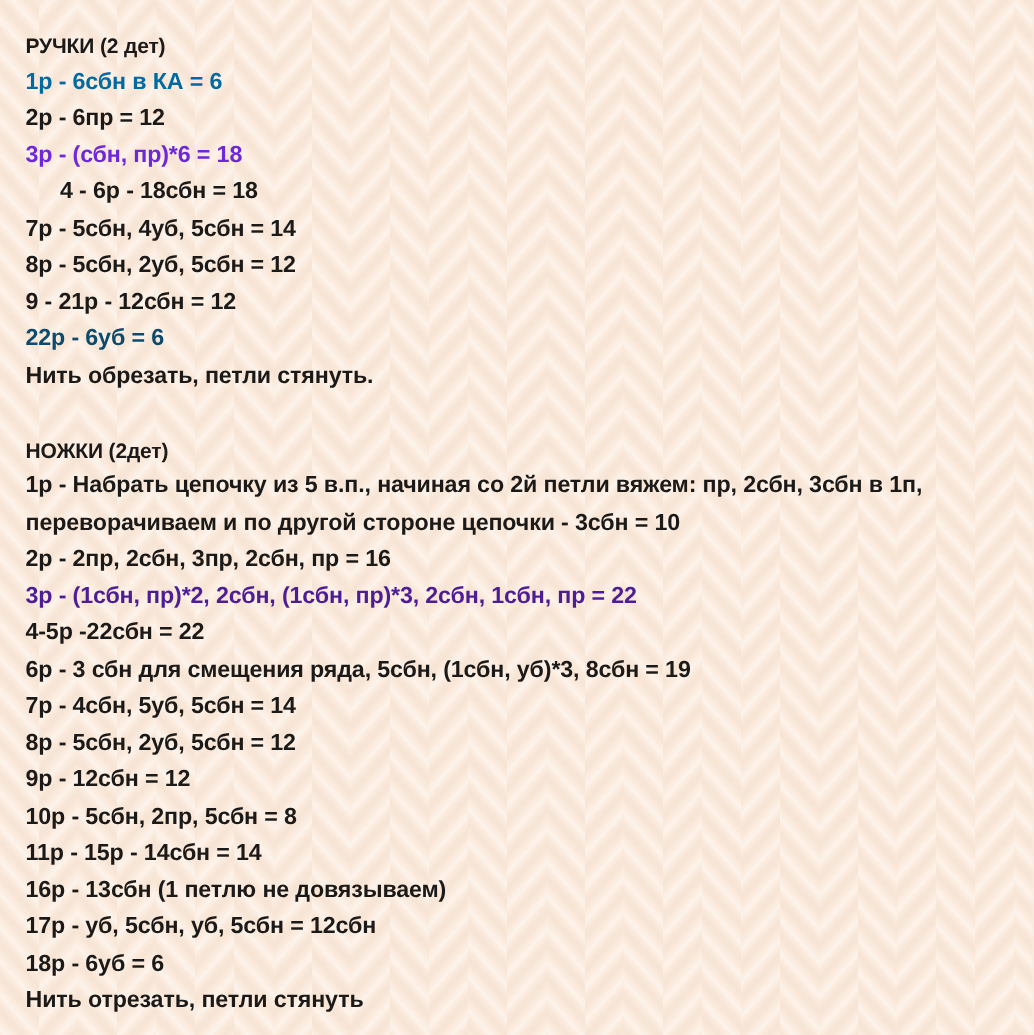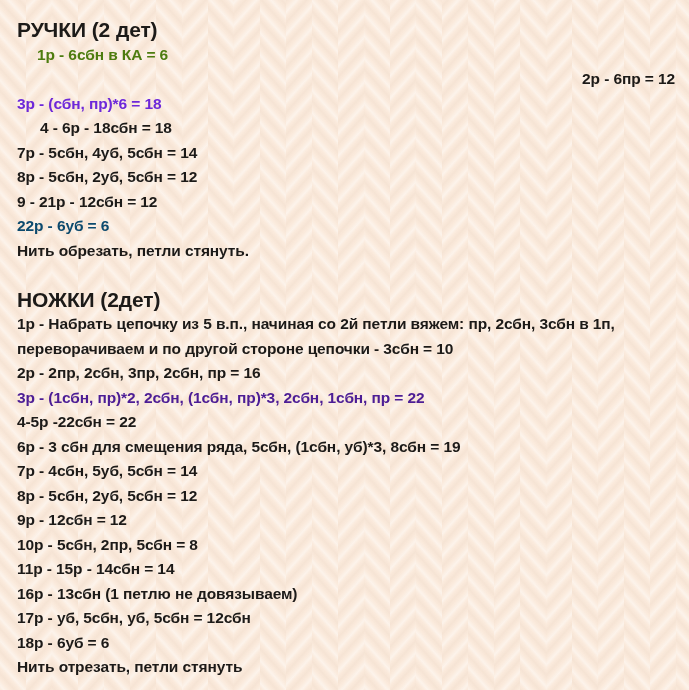--- a/index.html
+++ b/index.html
@@ -84,36 +84,36 @@
   .line {
     font-size: 15.5px;
     font-weight: bold;
     line-height: 24.5px;
     color: #1c1a18;
     white-space: pre-wrap;
     letter-spacing: -0.1px;
   }
 
   .heading {
-    font-size: 21px;
+    font-size: 14px;
     font-weight: bold;
     line-height: 24.5px;
     color: #1c1a18;
     letter-spacing: -0.1px;
   }
 </style>
 </head>
 <body style="background-color: rgb(251, 235, 221);">
 
 <div id="sheet" style="background-color: rgb(251, 235, 221);">
   <div id="content">
       <div class="section">
         <div class="heading" style="color: rgb(28, 26, 24);">РУЧКИ (2 дет)</div>
-        <div class="line" style="color: #4d7c0f; margin-left: 20px;">1р - 6сбн в КА = 6</div>
-        <div class="line" style="color: rgb(28, 26, 24); text-align: right;">2р - 6пр = 12</div>
+        <div class="line" style="color: #0369a1;">1р - 6сбн в КА = 6</div>
+        <div class="line" style="color: rgb(28, 26, 24);">2р - 6пр = 12</div>
         <div class="line" style="color: #6d28d9;">3р - (сбн, пр)*6 = 18</div>
         <div class="line" style="color: rgb(28, 26, 24); margin-left: 23px;">4 - 6р - 18сбн = 18</div>
         <div class="line" style="color: rgb(28, 26, 24);">7р - 5сбн, 4уб, 5сбн = 14</div>
         <div class="line" style="color: rgb(28, 26, 24);">8р - 5сбн, 2уб, 5сбн = 12</div>
         <div class="line" style="color: rgb(28, 26, 24);">9 - 21р - 12сбн = 12</div>
         <div class="line" style="color: #0c4a6e;">22р - 6уб = 6</div>
         <div class="line" style="color: rgb(28, 26, 24);">Нить обрезать, петли стянуть.</div>
       </div>
       <div class="section">
         <div class="heading" style="color: rgb(28, 26, 24);">НОЖКИ (2дет)</div>

